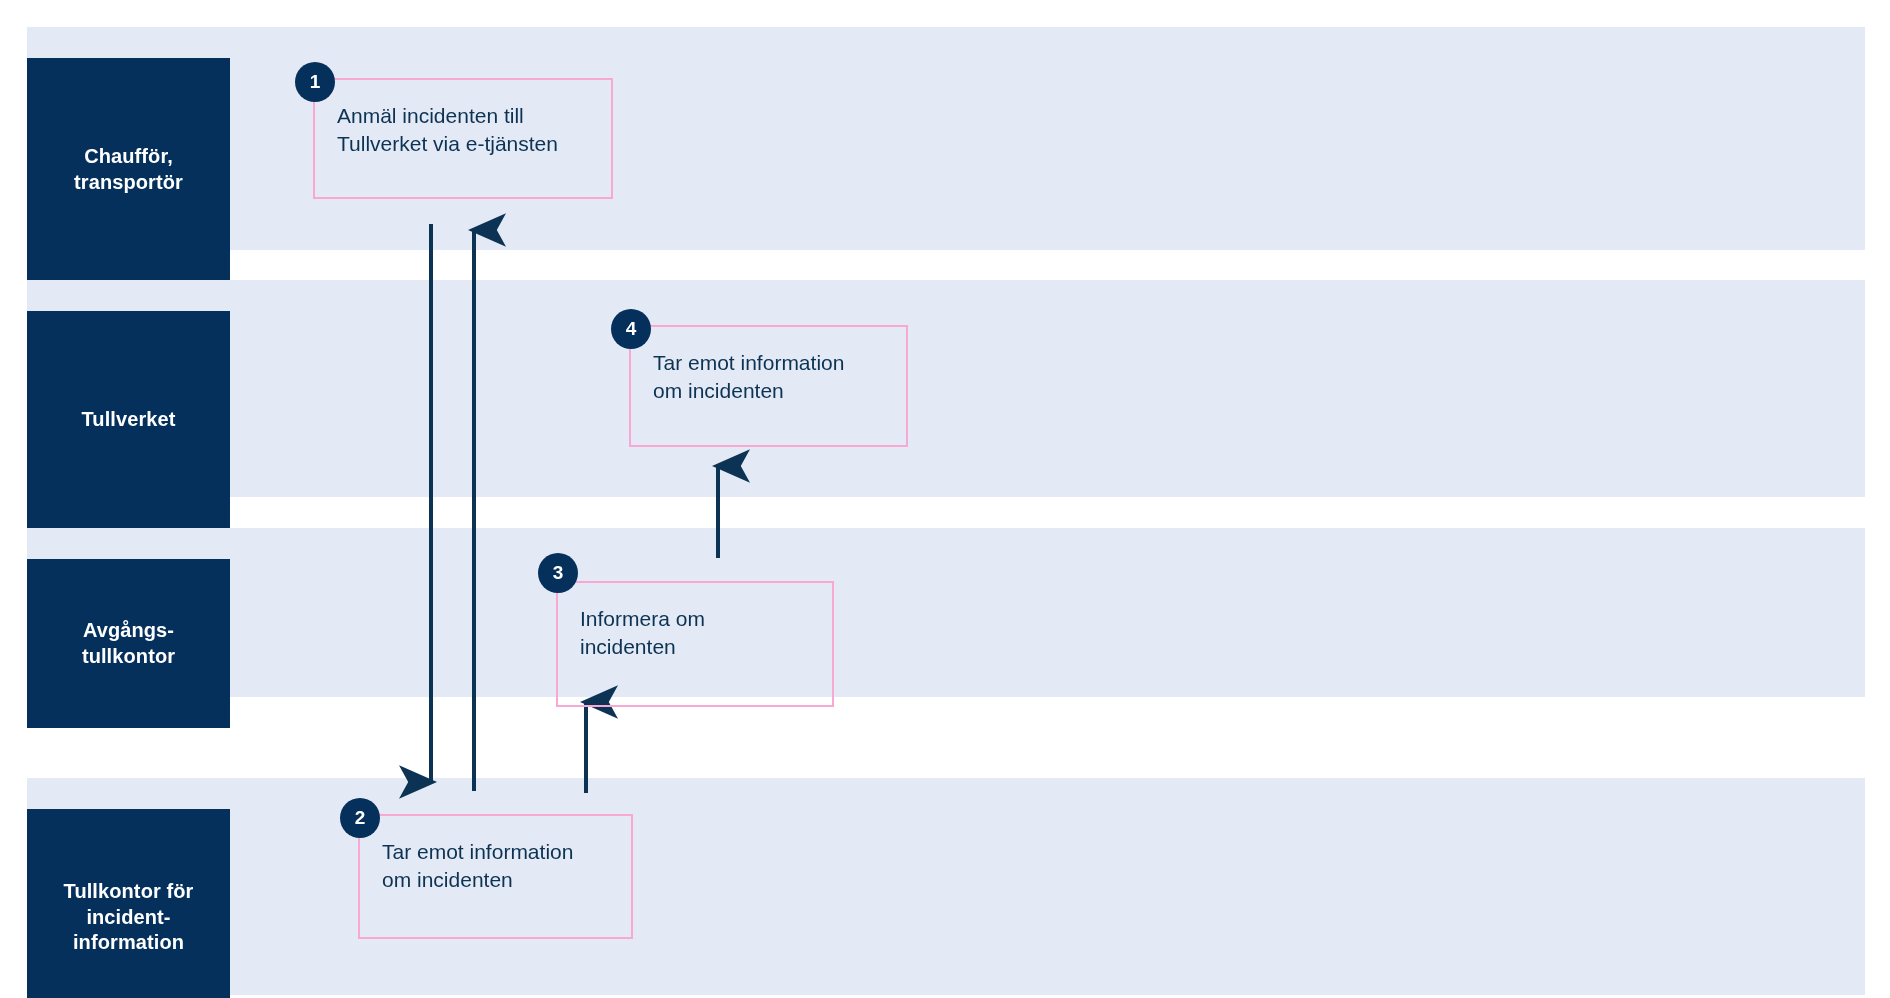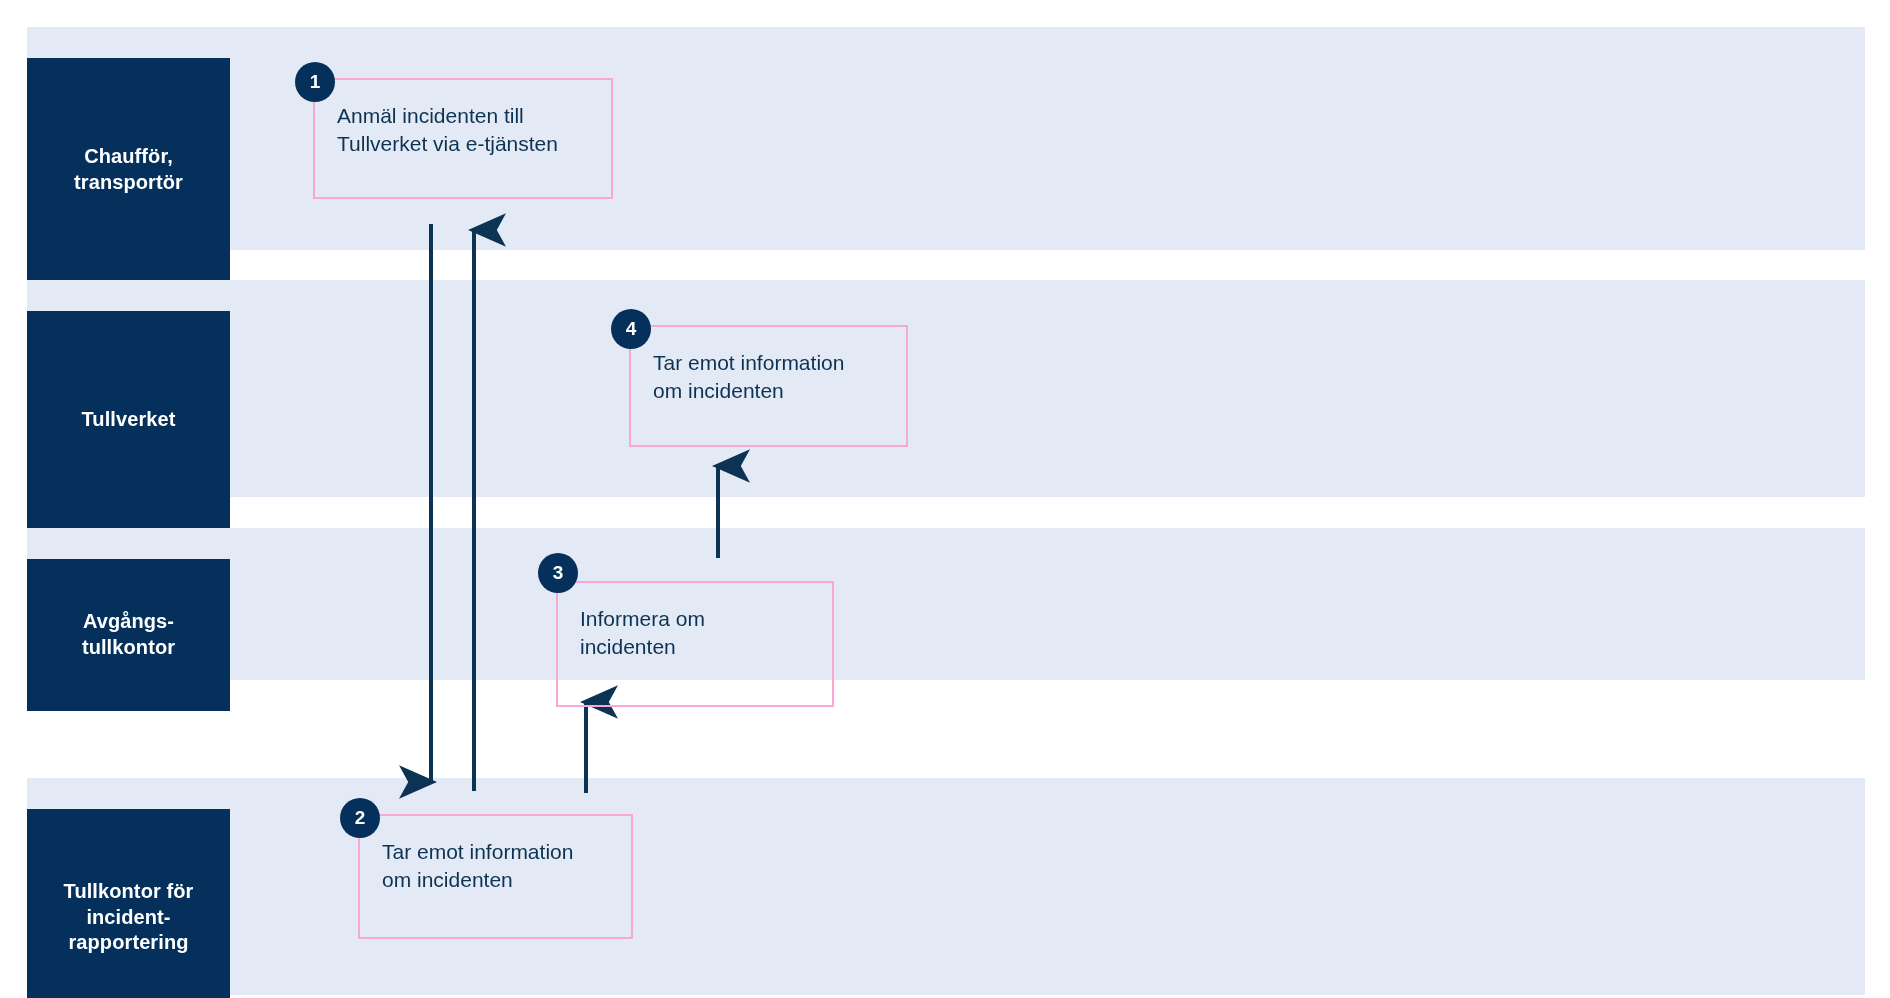--- a/index.html
+++ b/index.html
@@ -97,32 +97,32 @@
 transportör</span>
     </div>
   </div>
 
   <div class="lane" style="top:280px; height:217px;">
     <div class="lane-header">
       <span class="lane-header-label">Tullverket</span>
     </div>
   </div>
 
-  <div class="lane" style="top:528px; height:152px;">
+  <div class="lane" style="top:528px; height:169px;">
     <div class="lane-header">
       <span class="lane-header-label">Avgångs-
 tullkontor</span>
     </div>
   </div>
 
   <div class="lane" style="top:778px; height:217px;">
     <div class="lane-header">
       <span class="lane-header-label">Tullkontor för
 incident-
-rapportering</span>
+information</span>
     </div>
   </div>
 
   <svg class="flow-svg" viewBox="0 0 1890 998">
     <defs>
       <marker id="arrow-up" markerWidth="10" markerHeight="10" refX="5" refY="1.5" orient="auto" markerUnits="strokeWidth">
         <path d="M5,0 L9.2,9.5 L5,7.2 L0.8,9.5 Z" fill="#0c3354"></path>
       </marker>
       <marker id="arrow-down" markerWidth="10" markerHeight="10" refX="5" refY="1.5" orient="auto" markerUnits="strokeWidth">
         <path d="M5,0 L9.2,9.5 L5,7.2 L0.8,9.5 Z" fill="#0c3354"></path>

